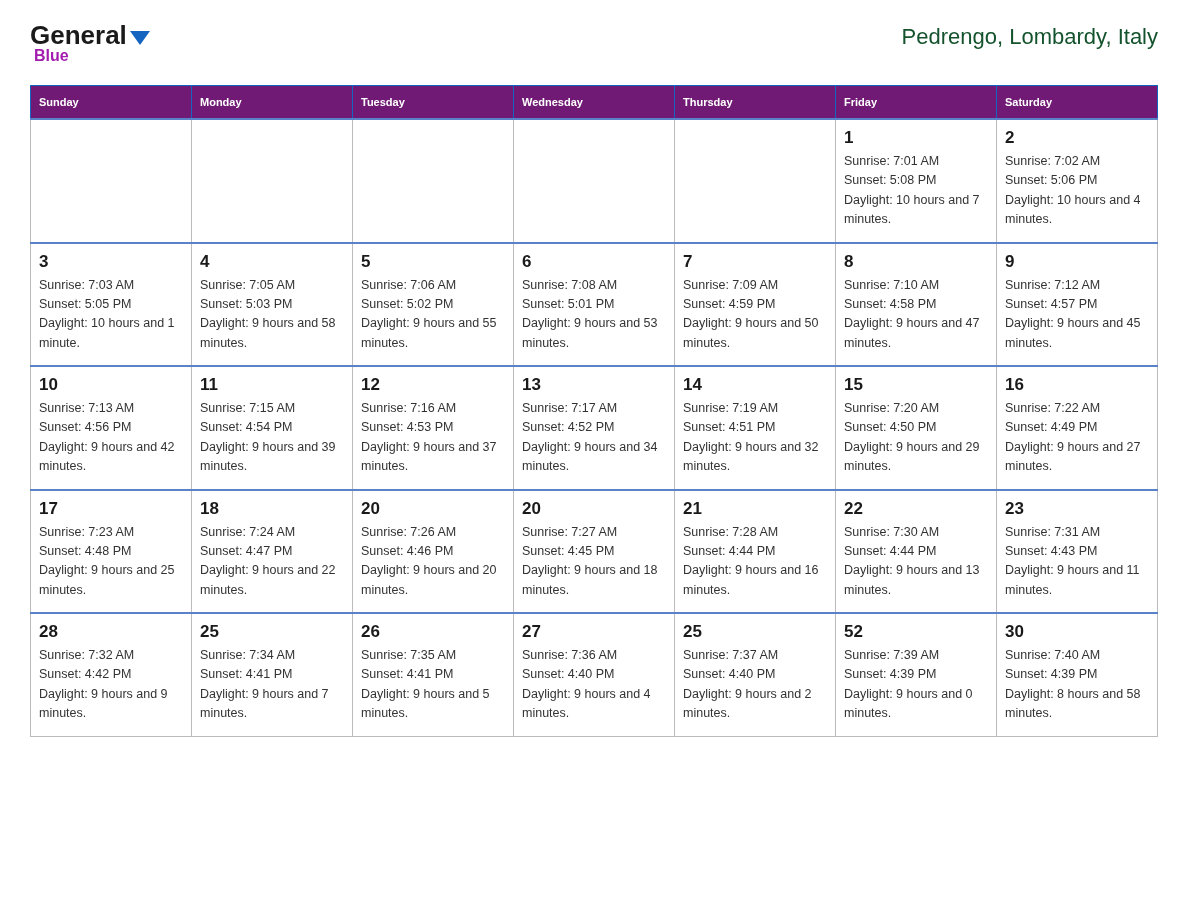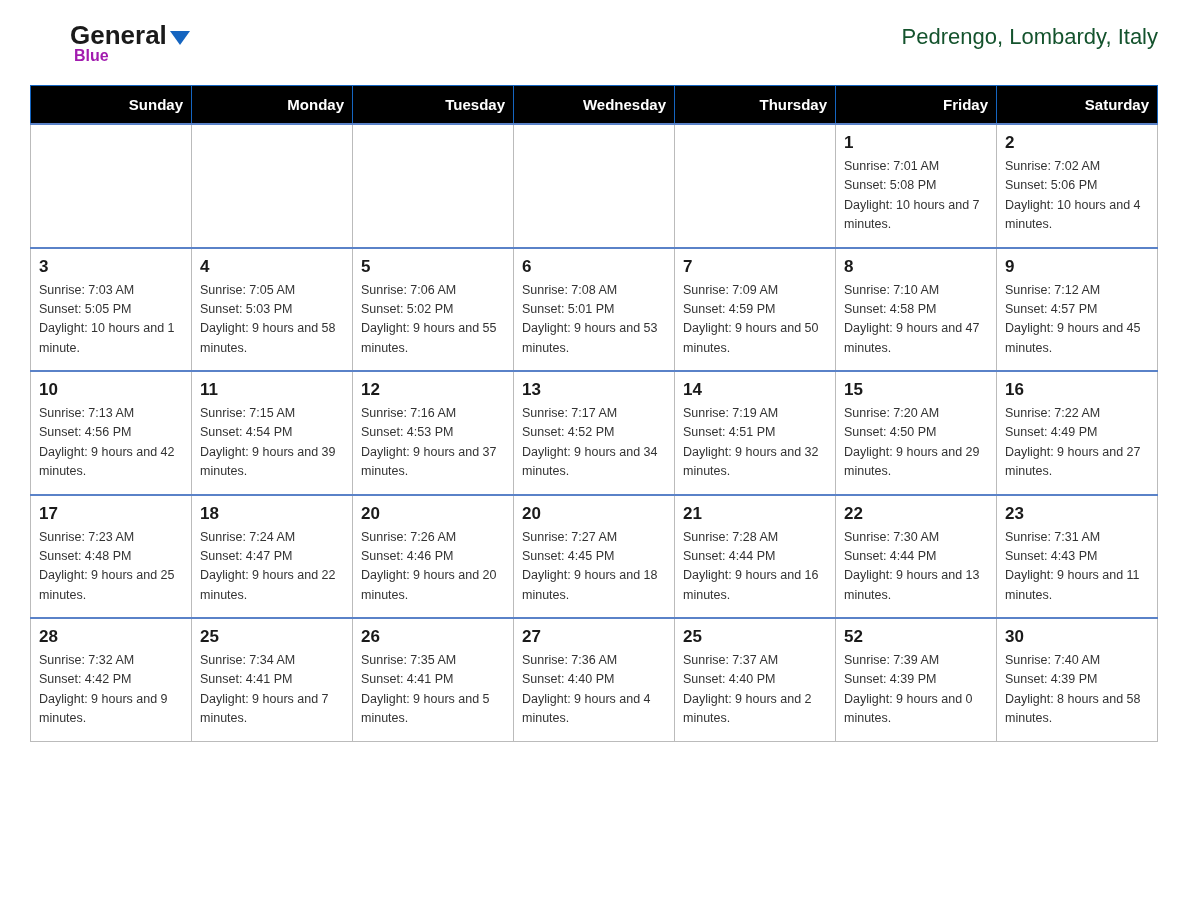--- a/index.html
+++ b/index.html
@@ -8,21 +8,20 @@
       background: #fff;
       width: 1188px;
       min-height: 918px;
       padding: 20px 30px;
     }
     .header {
       display: flex;
       justify-content: space-between;
       align-items: flex-start;
       margin-bottom: 20px;
-      margin-left: 40px;
     }
     .logo {
       display: flex;
       flex-direction: column;
       align-items: flex-start;
     }
     .logo-text {
       display: flex;
       align-items: center;
       font-size: 26px;
@@ -59,26 +58,26 @@
       font-size: 22px;
       color: #14532d;
       margin-top: 4px;
     }
     .calendar {
       width: 100%;
       border-collapse: collapse;
       border: 1px solid #aaa;
     }
     .calendar th {
-      background: #000000;
+      background: #701a75;
       color: #fff;
       padding: 10px 8px;
-      font-size: 15px;
-      font-weight: bold;
-      text-align: right;
+      font-size: 11px;
+      font-weight: bold;
+      text-align: left;
       border: 1px solid #1565c0;
     }
     .calendar td {
       vertical-align: top;
       padding: 8px 8px 12px 8px;
       border: 1px solid #bbb;
       width: 14.28%;
       min-height: 100px;
       font-size: 13px;
       color: #222;

